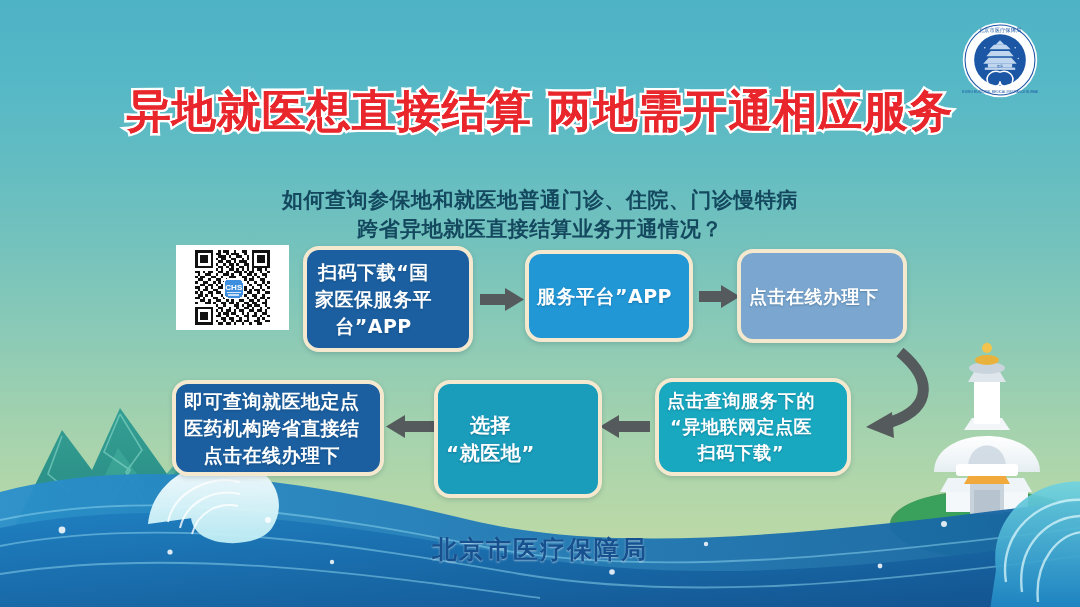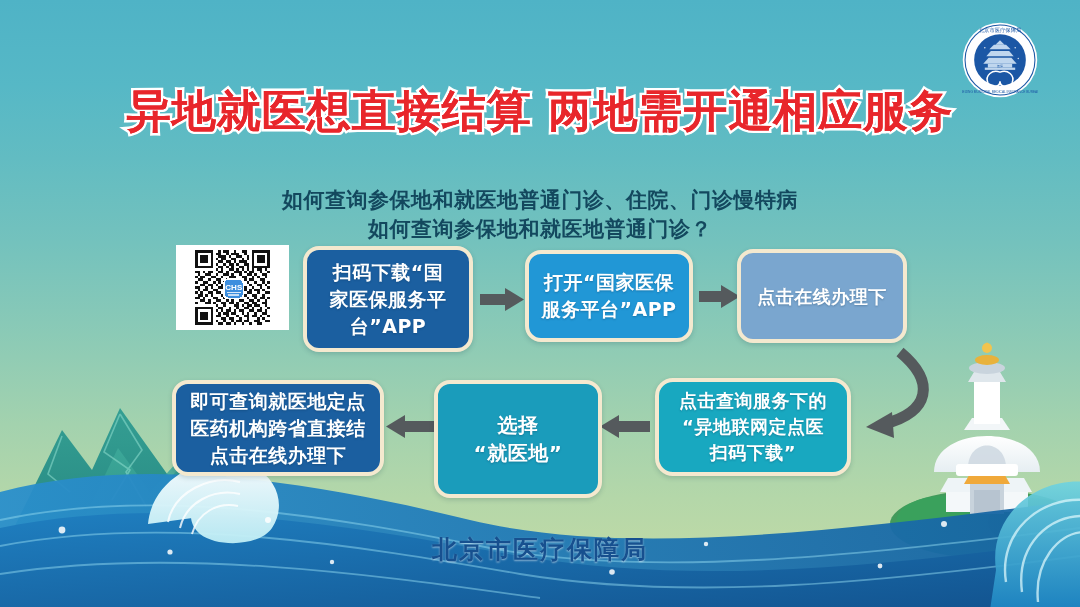--- a/index.html
+++ b/index.html
@@ -56,21 +56,21 @@
     position:absolute; left:176px; top:245px; width:113px; height:85px;
     background:#fff; padding:5px; z-index:6;
   }
   .qr svg { display:block; width:100%; height:100%; }
 
   
   .box {
     position:absolute; z-index:6;
     border:4px solid #f4e9cf;
     border-radius:16px;
-    display:flex; align-items:center; justify-content:center;
+    display:flex; align-items:center; justify-content:flex-start;
     text-align:center;
     font-family:"DejaVu Sans","Liberation Sans",sans-serif;
     font-weight:bold; color:#ffffff;
     text-shadow:0 1px 2px rgba(0,40,70,.28);
     letter-spacing:.5px;
     box-shadow:0 2px 5px rgba(0,50,70,.18);
   }
   .box span { display:block; padding:0 8px; }
 
   #box1 { left:303px; top:246px; width:170px; height:106px; background:#1b5fa0; font-size:19px; line-height:27px; }
@@ -222,21 +222,21 @@
         <circle cx="70" cy="34" r="1"></circle>
         <circle cx="74" cy="48" r=".9"></circle>
     </g>
   </svg>
 
   <div class="title">异地就医想直接结算  两地需开通相应服务</div>
   <div class="title-layer">异地就医想直接结算  两地需开通相应服务</div>
 
   <div class="subtitle">
     <div>如何查询参保地和就医地普通门诊、住院、门诊慢特病</div>
-    <div>如何查询参保地和就医地普通门诊？</div>
+    <div>跨省异地就医直接结算业务开通情况？</div>
   </div>
 
   <div class="qr">
     <svg viewBox="0 0 29 29" shape-rendering="crispEdges">
       <rect width="29" height="29" fill="#fff"></rect>
       <g fill="#111">
         <path d="M0 0h7v1H0zM0 1h1v1H0zM6 1h1v1H6zM0 2h1v1H0zM2 2h3v1H2zM6 2h1v1H6zM0 3h1v1H0zM2 3h3v1H2zM6 3h1v1H6zM0 4h1v1H0zM2 4h3v1H2zM6 4h1v1H6zM0 5h1v1H0zM6 5h1v1H6zM0 6h7v1H0z"></path>
         <path d="M22 0h7v1h-7zM22 1h1v1h-1zM28 1h1v1h-1zM22 2h1v1h-1zM24 2h3v1h-3zM28 2h1v1h-1zM22 3h1v1h-1zM24 3h3v1h-3zM28 3h1v1h-1zM22 4h1v1h-1zM24 4h3v1h-3zM28 4h1v1h-1zM22 5h1v1h-1zM28 5h1v1h-1zM22 6h7v1h-7z"></path>
         <path d="M0 22h7v1H0zM0 23h1v1H0zM6 23h1v1H6zM0 24h1v1H0zM2 24h3v1H2zM6 24h1v1H6zM0 25h1v1H0zM2 25h3v1H2zM6 25h1v1H6zM0 26h1v1H0zM2 26h3v1H2zM6 26h1v1H6zM0 27h1v1H0zM6 27h1v1H6zM0 28h7v1H0z"></path>
         <path d="M9 0h1v1H9zM11 0h2v1h-2zM15 0h1v1h-1zM18 0h2v1h-2zM8 1h2v1H8zM12 1h1v1h-1zM14 1h3v1h-3zM19 1h1v1h-1zM9 2h3v1H9zM13 2h1v1h-1zM16 2h2v1h-2zM20 2h1v1h-1zM8 3h1v1H8zM10 3h2v1h-2zM14 3h2v1h-2zM18 3h1v1h-1zM20 3h1v1h-1zM9 4h2v1H9zM12 4h2v1h-2zM15 4h1v1h-1zM17 4h3v1h-3zM8 5h1v1H8zM11 5h1v1h-1zM13 5h2v1h-2zM16 5h1v1h-1zM19 5h2v1h-2zM9 6h2v1H9zM12 6h1v1h-1zM14 6h1v1h-1zM17 6h2v1h-2zM20 6h1v1h-1z"></path>
@@ -304,21 +304,20 @@
   <div class="box" id="box1">
     <span>
       <i style="font-style:normal;display:block">扫码下载“国</i>
       <i style="font-style:normal;display:block">家医保服务平</i>
       <i style="font-style:normal;display:block">台”APP</i>
     </span>
   </div>
 
   <div class="box" id="box2">
     <span>
-      <i style="font-style:normal;display:block">打开“国家医保</i>
       <i style="font-style:normal;display:block">服务平台”APP</i>
     </span>
   </div>
 
   <div class="box" id="box3">
     <span>
       <i style="font-style:normal;display:block">点击在线办理下</i>
     </span>
   </div>
 

